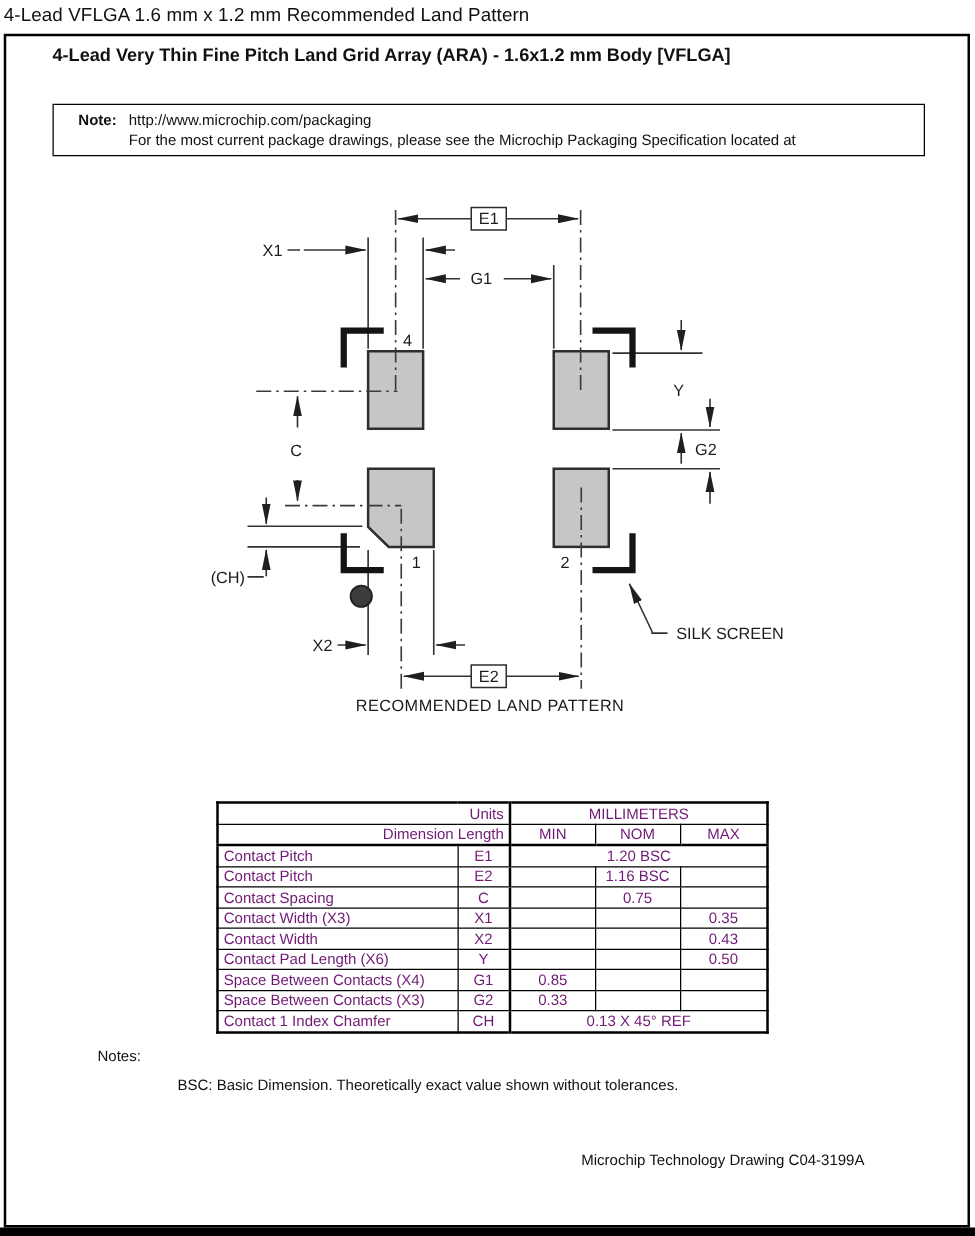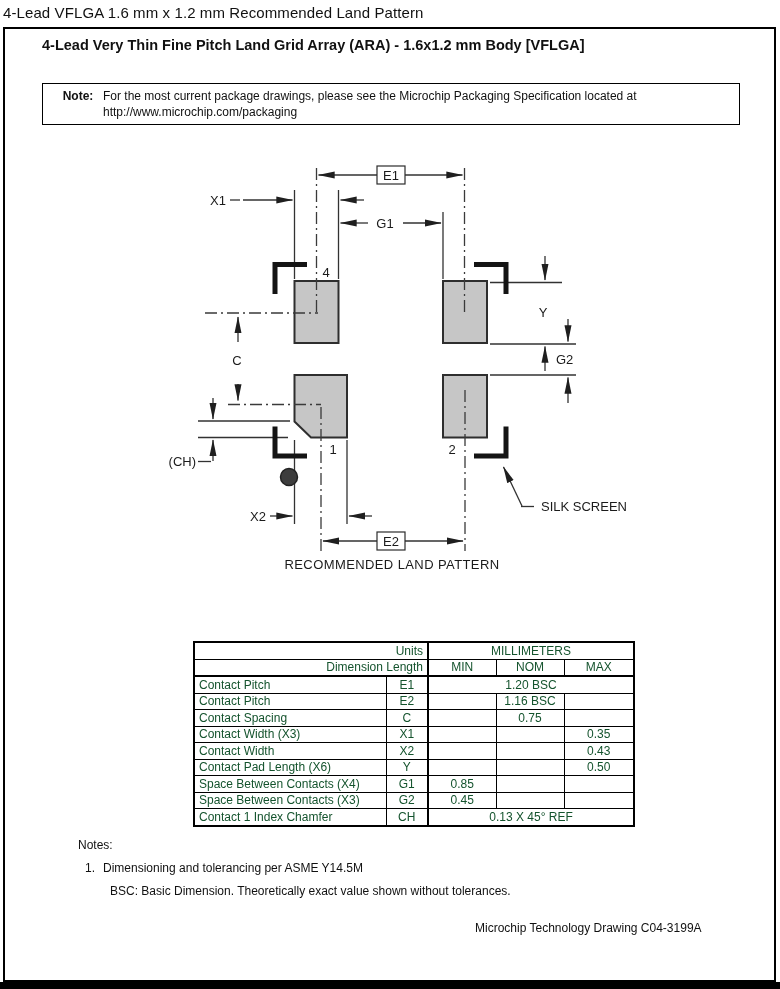--- a/index.html
+++ b/index.html
@@ -22,51 +22,50 @@
   
   svg text{font-family:"Liberation Sans",sans-serif;font-size:13px;fill:#1b1b1b;}
   .thin{stroke:#323232;stroke-width:1.3;fill:none;}
   .cline{stroke:#3a3a3a;stroke-width:1.3;fill:none;stroke-dasharray:12 4 2 4;}
   .pad{fill:var(--pad-fill,#c6c6c6);stroke:var(--pad-border,#2e2e2e);stroke-width:2;}
   .silk{stroke:var(--silk-mark,#141414);stroke-width:5;fill:none;stroke-linejoin:miter;}
   .dimbox{fill:#fff;stroke:#2c2c2c;stroke-width:1.2;}
   
   .dim-table{
     position:absolute;left:173px;top:641px;width:440px;
-    border-collapse:collapse;table-layout:fixed;font-size:12px;color:#14532d;
+    border-collapse:collapse;table-layout:fixed;font-size:12px;color:#701a75;
     border:2px solid #000;
-    margin-left:20px;
   }
   .dim-table td{border:1px solid #000;height:15.5px;padding:0 4px;white-space:nowrap;overflow:hidden;vertical-align:middle;}
   .dim-table td.rt{text-align:right;border-right-width:2px;}
   .dim-table td.sym{text-align:center;border-right-width:2px;}
   .dim-table td.ctr{text-align:center;}
   .dim-table tr.hdr2 td{border-bottom-width:2px;}
   
   .notes{left:78px;top:838px;font-size:12px;line-height:14px;}
   .note-item{margin-top:9px;}
   .note-item .num{display:inline-block;width:18px;margin-left:7px;}
-  .note-sub{margin-top:9px;margin-left:32px;}
-  .footer-ref{left:465px;top:921px;font-size:12px;margin-left:10px;}
+  .note-sub{margin-top:9px;margin-left:64px;}
+  .footer-ref{left:465px;top:921px;font-size:12px;}
 </style>
 </head>
 <body>
 
 <div class="abs doc-title">4-Lead VFLGA 1.6 mm x 1.2 mm Recommended Land Pattern</div>
 
 <div class="abs page-frame"></div>
 <div class="abs bottom-bar"></div>
 
 <div class="abs subtitle">4-Lead Very Thin Fine Pitch Land Grid Array (ARA) - 1.6x1.2 mm Body [VFLGA]</div>
 
 <div class="abs note-box">
   <div class="note-label">Note:</div>
   <div class="note-text">
+    <div>http://www.microchip.com/packaging</div>
     <div>For the most current package drawings, please see the Microchip Packaging Specification located at</div>
-    <div>http://www.microchip.com/packaging</div>
   </div>
 </div>
 
 <svg class="abs" style="left:140px;top:158px;" width="560" height="400" viewBox="140 158 560 400">
   <defs>
     <marker id="ah" viewBox="0 0 12 6" refX="11.5" refY="3" markerWidth="13" markerHeight="6.5" orient="auto">
       <path d="M12,3 L0,0.5 L0,5.5 Z" fill="#1f1f1f"></path>
     </marker>
   </defs>
 
@@ -240,33 +239,30 @@
     <tr>
       <td>Space Between Contacts (X4)</td>
       <td class="sym">G1</td>
       <td class="ctr">0.85</td>
       <td class="ctr"></td>
       <td class="ctr"></td>
     </tr>
     <tr>
       <td>Space Between Contacts (X3)</td>
       <td class="sym">G2</td>
-      <td class="ctr">0.45</td>
+      <td class="ctr">0.33</td>
       <td class="ctr"></td>
       <td class="ctr"></td>
     </tr>
     <tr>
       <td>Contact 1 Index Chamfer</td>
       <td class="sym">CH</td>
       <td colspan="3" class="ctr">0.13 X 45° REF</td>
     </tr>
   </tbody>
 </table>
 
 <div class="abs notes">
   <div>Notes:</div>
-  <div class="note-item">
-    <span class="num">1.</span><span>Dimensioning and tolerancing per ASME Y14.5M</span>
-  </div>
   <div class="note-sub">BSC: Basic Dimension. Theoretically exact value shown without tolerances.</div>
 </div>
 
 <div class="abs footer-ref">Microchip Technology Drawing C04-3199A</div>
 
 </body></html>

